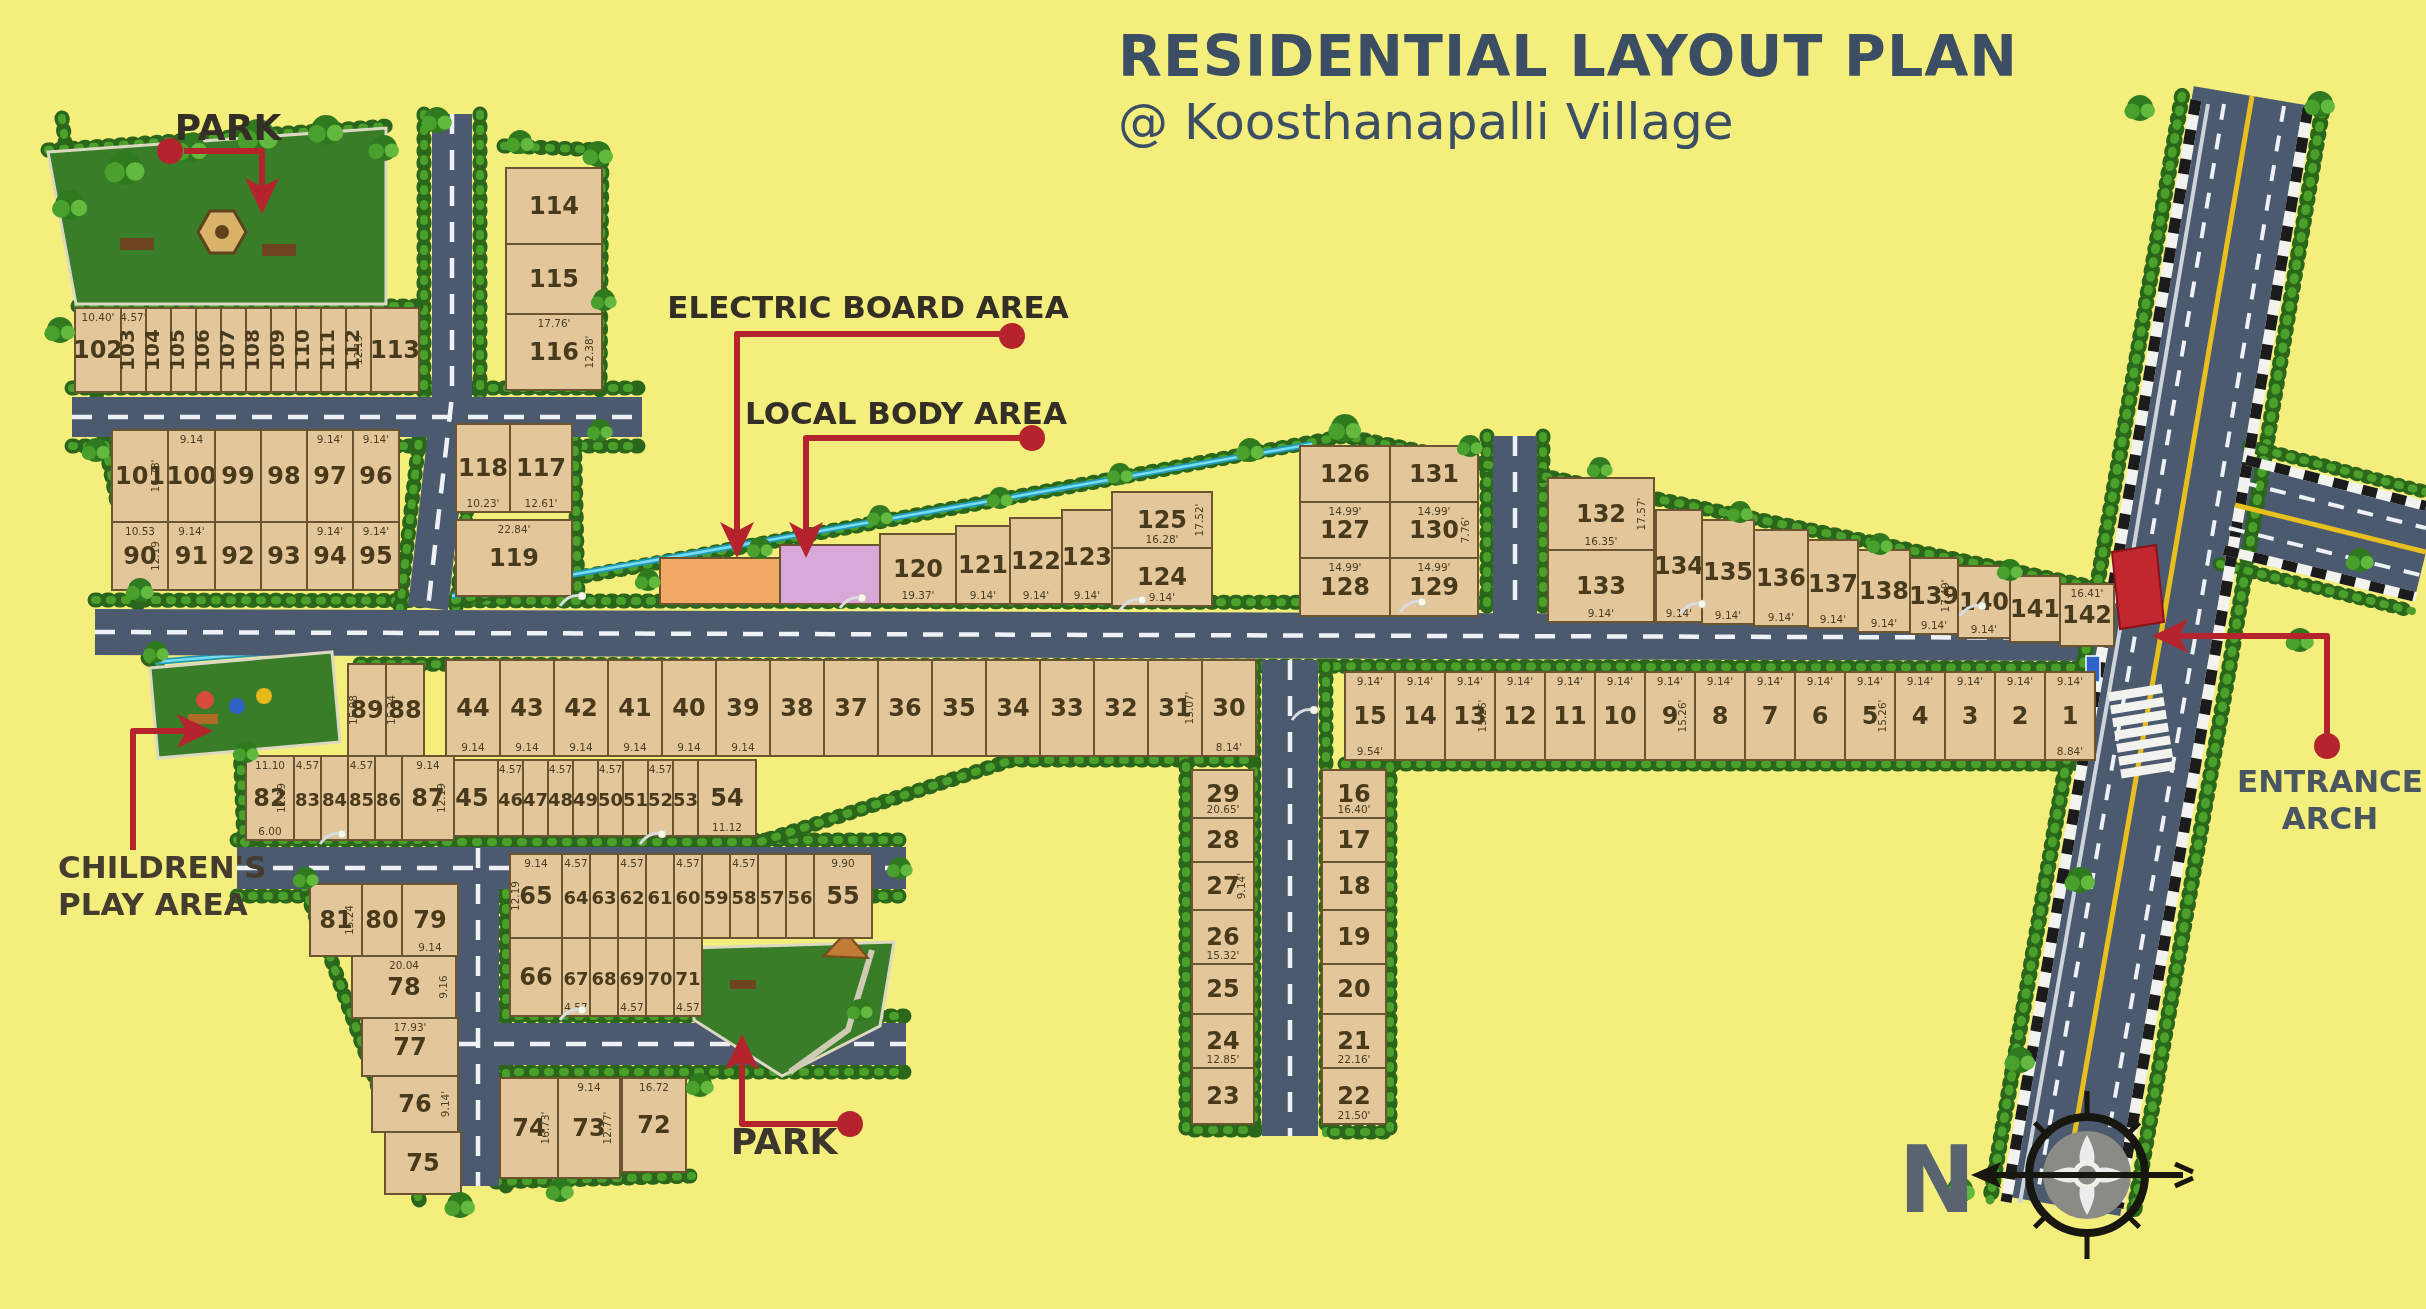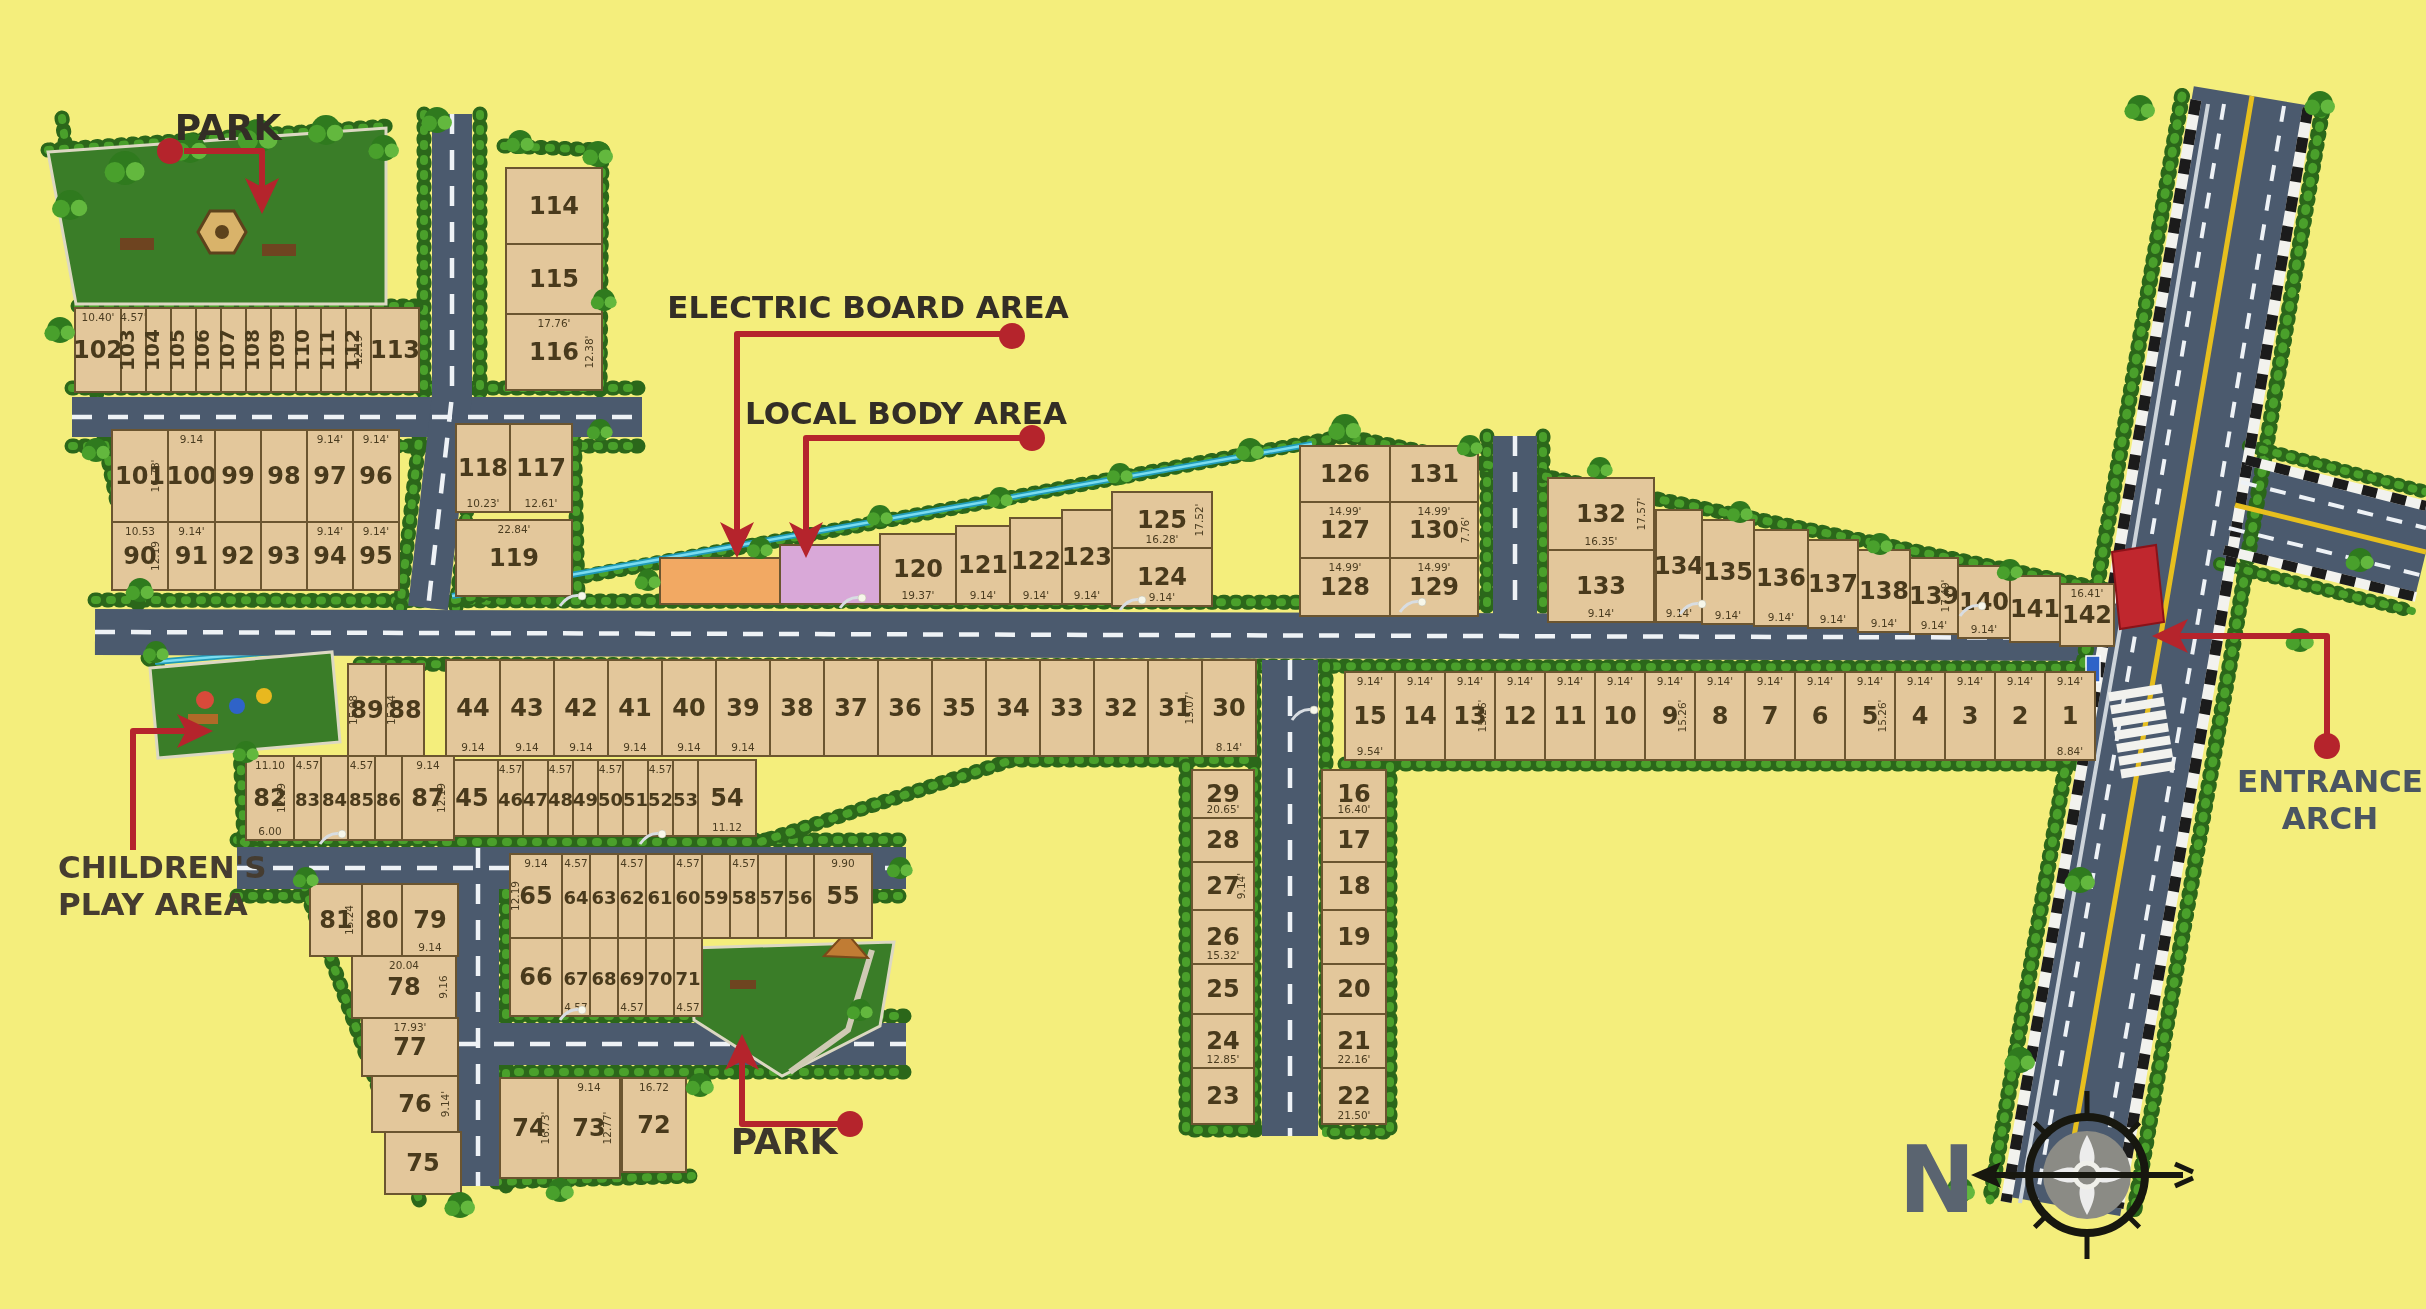--- a/index.html
+++ b/index.html
@@ -8,20 +8,24 @@
   #plan{position:absolute;left:0;top:0;}
   .title{position:absolute;left:1118px;top:24px;z-index:5;color:#3c4e63;line-height:1.15;}
   .title .t1{font-size:57px;font-weight:bold;letter-spacing:1px;}
   .title .t2{font-size:50px;font-weight:normal;margin-top:4px;}
   svg text{font-family:"DejaVu Sans", sans-serif;}
 </style>
 </head>
 <body>
 <div class="stage">
 
+<div class="title">
+  <div class="t1">RESIDENTIAL LAYOUT PLAN</div>
+  <div class="t2">@ Koosthanapalli Village</div>
+</div>
 
 <svg id="plan" width="2426" height="1309" viewBox="0 0 2426 1309" xmlns="http://www.w3.org/2000/svg">
       <rect x="0" y="0" width="2426" height="1309" fill="#f4ee7c"></rect>
       <g>
         <polyline points="95,600 2150,604" fill="none" stroke="#2b671a" stroke-width="15" stroke-dasharray="2 10" stroke-linecap="round" stroke-linejoin="round"></polyline>
         <polyline points="95,600 2150,604" fill="none" stroke="#4aa02b" stroke-width="8" stroke-dasharray="2 13" stroke-linecap="round" stroke-linejoin="round"></polyline>
         <polyline points="360,664 2150,668" fill="none" stroke="#2b671a" stroke-width="15" stroke-dasharray="2 10" stroke-linecap="round" stroke-linejoin="round"></polyline>
         <polyline points="360,664 2150,668" fill="none" stroke="#4aa02b" stroke-width="8" stroke-dasharray="2 13" stroke-linecap="round" stroke-linejoin="round"></polyline>
         <polyline points="72,388 642,388" fill="none" stroke="#2b671a" stroke-width="15" stroke-dasharray="2 10" stroke-linecap="round" stroke-linejoin="round"></polyline>
         <polyline points="72,388 642,388" fill="none" stroke="#4aa02b" stroke-width="8" stroke-dasharray="2 13" stroke-linecap="round" stroke-linejoin="round"></polyline>

